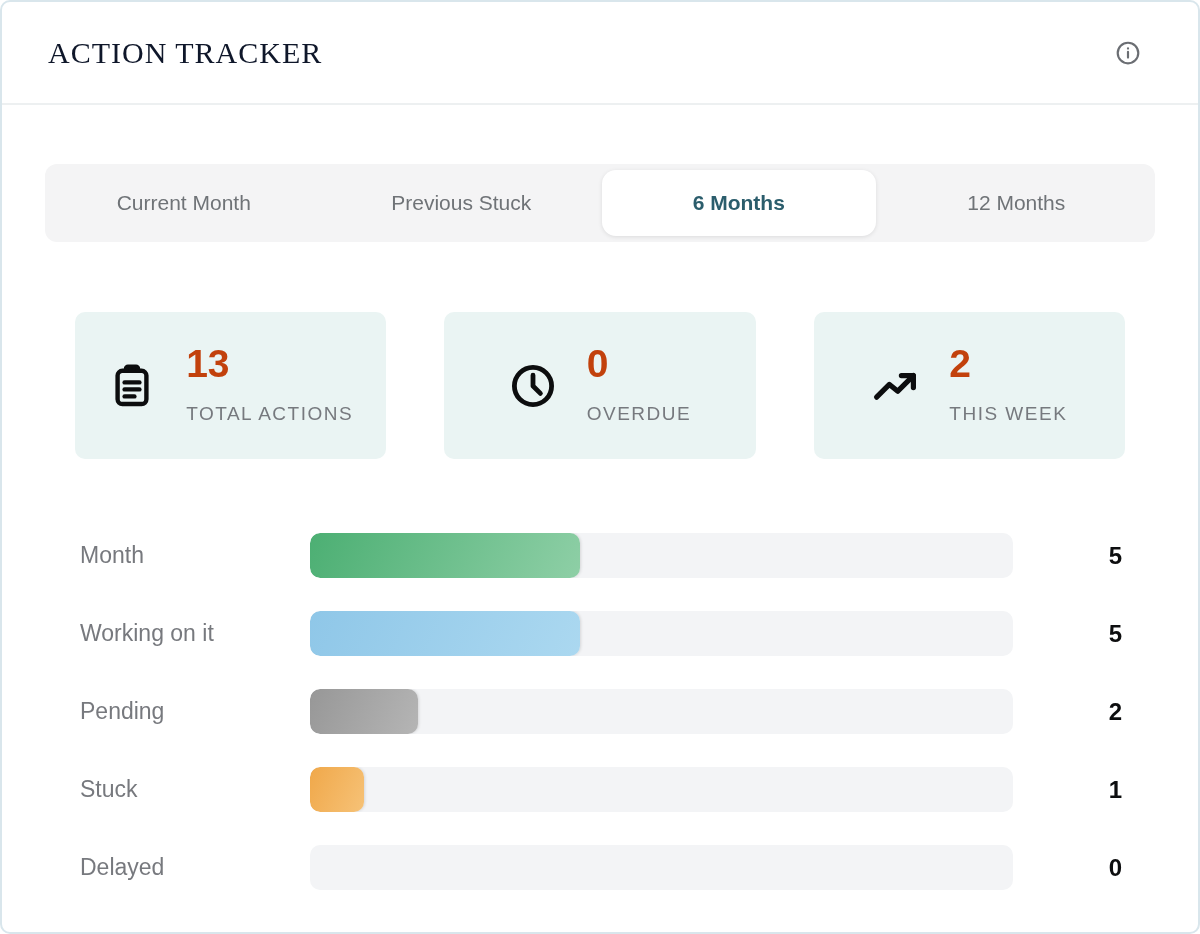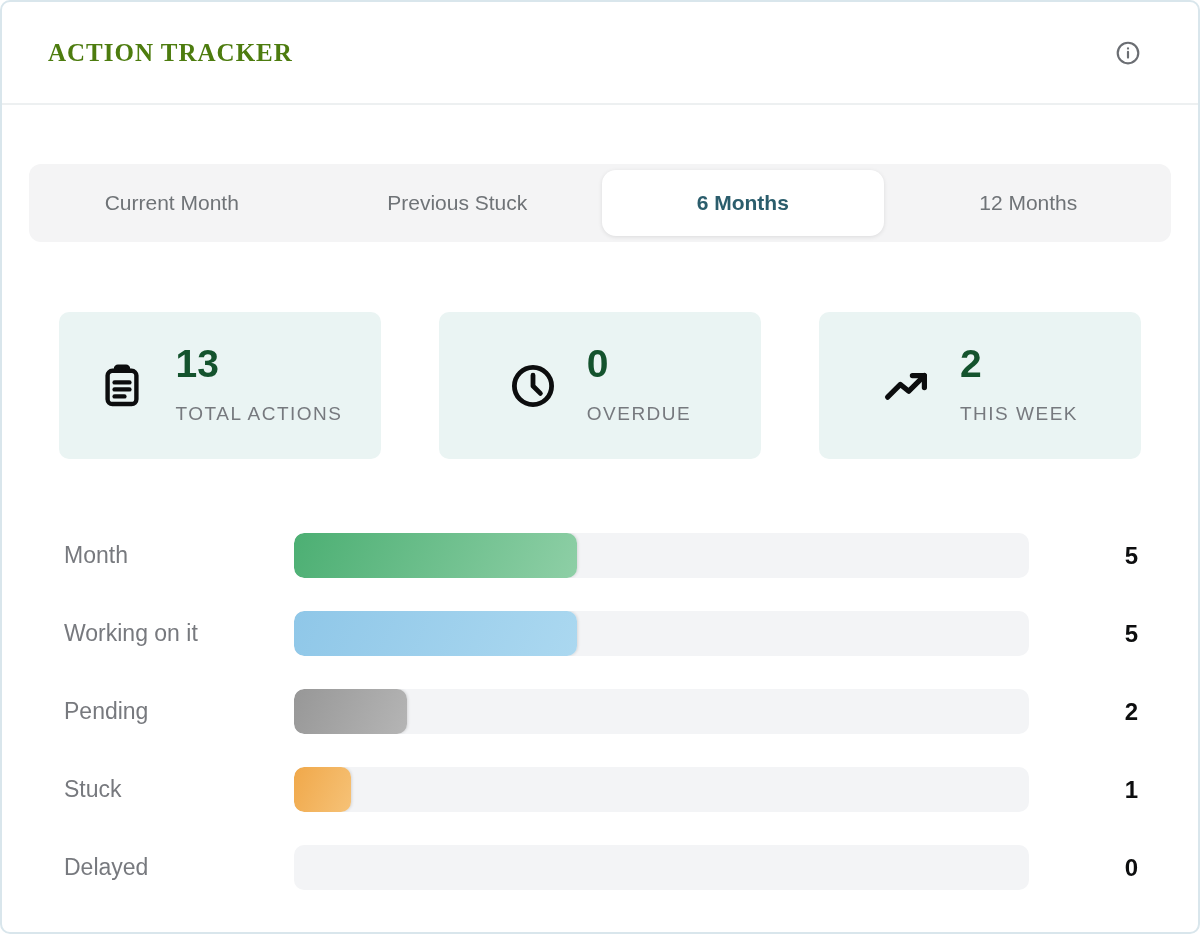--- a/index.html
+++ b/index.html
@@ -15,28 +15,28 @@
 
   
   .header {
     height: 103px;
     display: flex; align-items: center; justify-content: space-between;
     padding: 0 57px 0 46px;
     border-bottom: 2px solid #edf0f1;
   }
   .title {
     font-family: "Liberation Serif", serif;
-    font-size: 25px; font-weight: 700;
+    font-size: 30px; font-weight: 400;
     letter-spacing: 1px;
-    color: #4d7c0f;
+    color: #0f172a;
   }
   .info-btn { width: 26px; height: 26px; cursor: pointer; background: none; border: none; display: flex; align-items: center; }
   .info-btn svg { width: 26px; height: 26px; stroke: #6b6e73; }
 
-  .main { padding: 0 27px; }
+  .main { padding: 0 43px; }
 
   
   .tabbar {
     margin-top: 59px;
     height: 78px;
     background: #f4f4f5;
     border-radius: 12px;
     display: flex;
     align-items: stretch;
   }
@@ -68,21 +68,21 @@
     flex: 1;
     height: 147px;
     background: #eaf4f3;
     border-radius: 10px;
     display: flex; align-items: center; justify-content: center;
     gap: 30px;
   }
   .stat-icon { width: 48px; height: 48px; flex: 0 0 auto; }
   .stat-icon svg { width: 48px; height: 48px; stroke: #0c0d0e; }
   .stat-text { max-width: 175px; }
-  .stat-value { font-size: 39px; font-weight: 700; color: #14532d; line-height: 1.05; }
+  .stat-value { font-size: 39px; font-weight: 700; color: #c2410c; line-height: 1.05; }
   .stat-label {
     margin-top: 16px;
     font-size: 19px;
     color: #76797e;
     letter-spacing: 1.5px;
     line-height: 1.35;
     text-transform: uppercase;
   }
 
   

